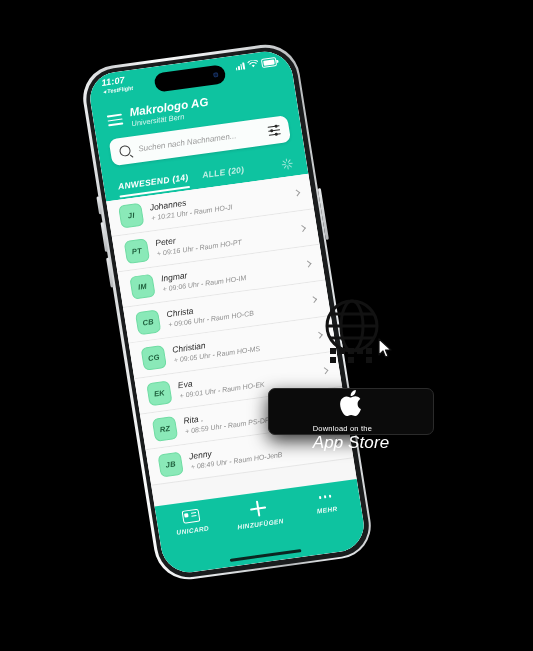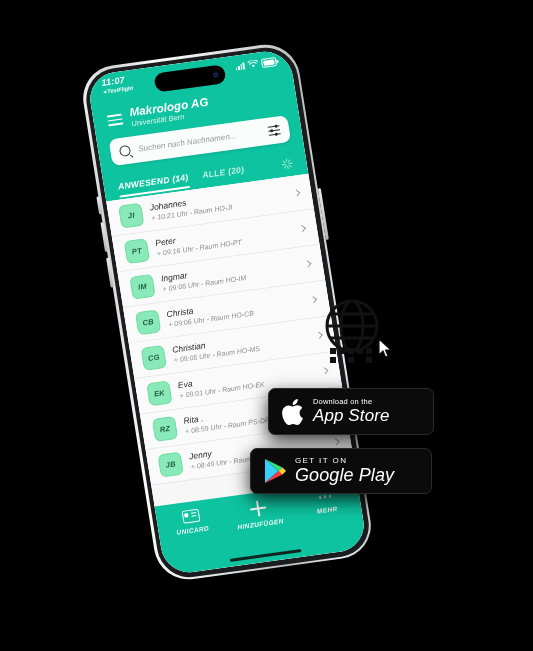--- a/index.html
+++ b/index.html
@@ -136,21 +136,21 @@
   .home-ind{position:absolute;left:50%;bottom:5px;transform:translateX(-50%);
             width:72px;height:3px;border-radius:2px;background:#0a0a0a;opacity:.85;}
 
   
   .badge{
     position:absolute;background:#0b0b0b;border-radius:7px;color:#fff;
     display:flex;align-items:center;gap:8px;
     box-shadow:0 6px 18px rgba(0,0,0,.8);
     border:1px solid #2b2b2b;
   }
-  .badge-appstore{left:268px;top:388px;width:140px;height:45px;padding:0 12px;}
+  .badge-appstore{left:268px;top:388px;width:140px;height:45px;padding:0 12px;flex-direction:column;}
   .badge-googleplay{left:250px;top:448px;width:156px;height:44px;padding:0 12px;}
   .bdg-txt{display:flex;flex-direction:column;line-height:1.05;}
   .bdg-small{font-size:7.5px;letter-spacing:.2px;color:#fff;}
   .bdg-big{font-size:17px;font-weight:400;letter-spacing:.1px;color:#fff;margin-top:1px;font-style:italic;}
   .gp-small{font-size:8px;letter-spacing:1.4px;}
   .gp-big{font-size:18px;}
 
   .apple-ic{width:24px;height:28px;flex:0 0 auto;}
   .gplay-ic{width:24px;height:26px;flex:0 0 auto;}
 
@@ -383,26 +383,14 @@
     <svg class="apple-ic" viewBox="0 0 24 28">
       <path fill="#fff" d="M18.6 14.9c0-3.3 2.7-4.9 2.8-5-1.5-2.2-3.9-2.5-4.7-2.6-2-.2-3.9 1.2-4.9 1.2-1 0-2.6-1.2-4.3-1.1-2.2.03-4.2 1.3-5.3 3.2-2.3 4-.6 9.9 1.6 13.1 1.1 1.6 2.4 3.3 4.1 3.3 1.6-.07 2.3-1.1 4.2-1.1 1.9 0 2.5 1.1 4.2 1 1.7-.03 2.8-1.6 3.9-3.2 1.2-1.8 1.7-3.6 1.7-3.7-.04-.02-3.3-1.3-3.3-5.1z"></path>
       <path fill="#fff" d="M15.5 5.2c.9-1.1 1.5-2.6 1.3-4.1-1.3.05-2.9.87-3.8 1.95-.8.96-1.5 2.5-1.3 3.96 1.45.11 2.9-.74 3.8-1.81z"></path>
     </svg>
     <div class="bdg-txt">
       <div class="bdg-small">Download on the</div>
       <div class="bdg-big">App Store</div>
     </div>
   </div>
 
-  <div class="badge badge-googleplay">
-    <svg class="gplay-ic" viewBox="0 0 24 26">
-      <path d="M2 1 L15.5 13 L2 25 Z" fill="#34d0ff"></path>
-      <path d="M2 1 L15.5 13 L19.5 9.4 Z" fill="#32e07a"></path>
-      <path d="M2 25 L15.5 13 L19.5 16.6 Z" fill="#ff3b44"></path>
-      <path d="M19.5 9.4 L23 13 L19.5 16.6 L15.5 13 Z" fill="#ffd233"></path>
-    </svg>
-    <div class="bdg-txt">
-      <div class="bdg-small gp-small">GET IT ON</div>
-      <div class="bdg-big gp-big">Google Play</div>
-    </div>
-  </div>
 
 </div>
 
 </body></html>

